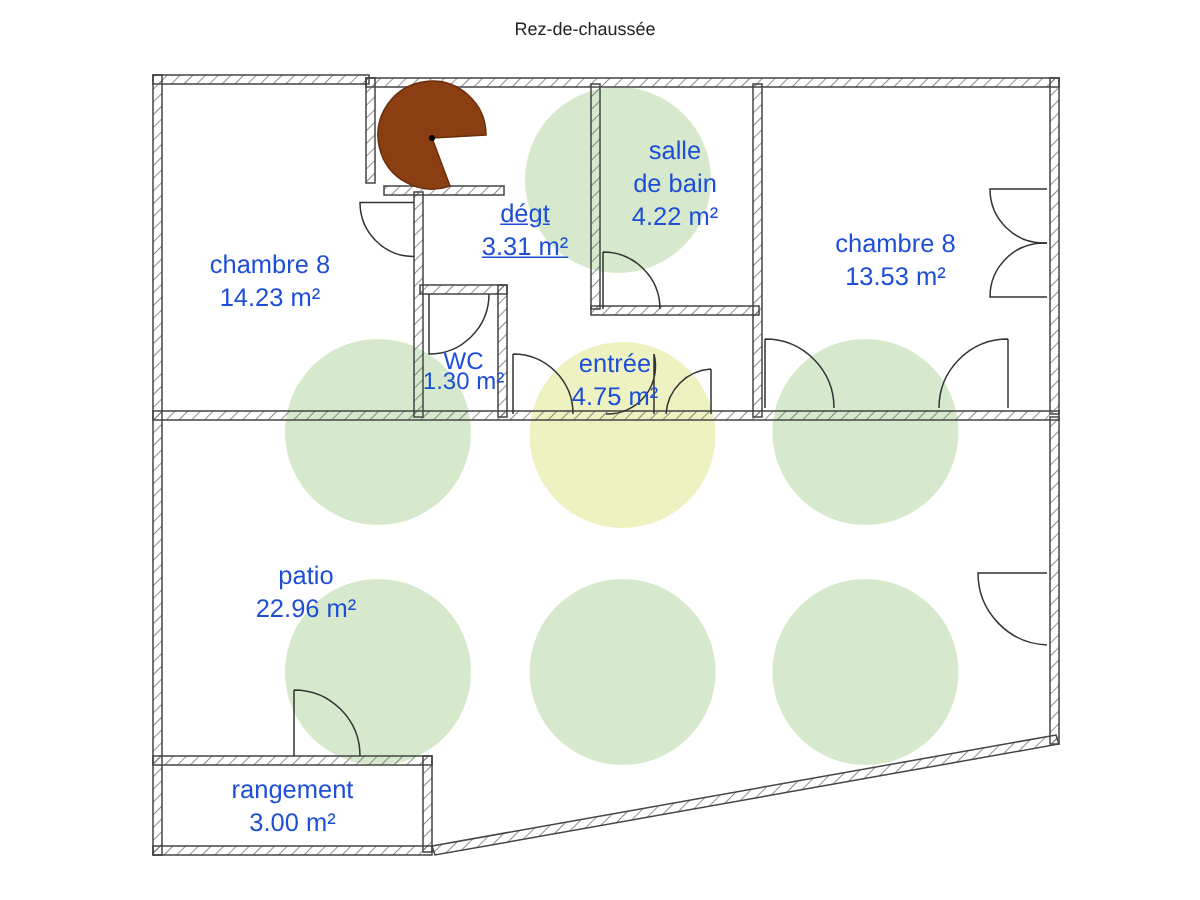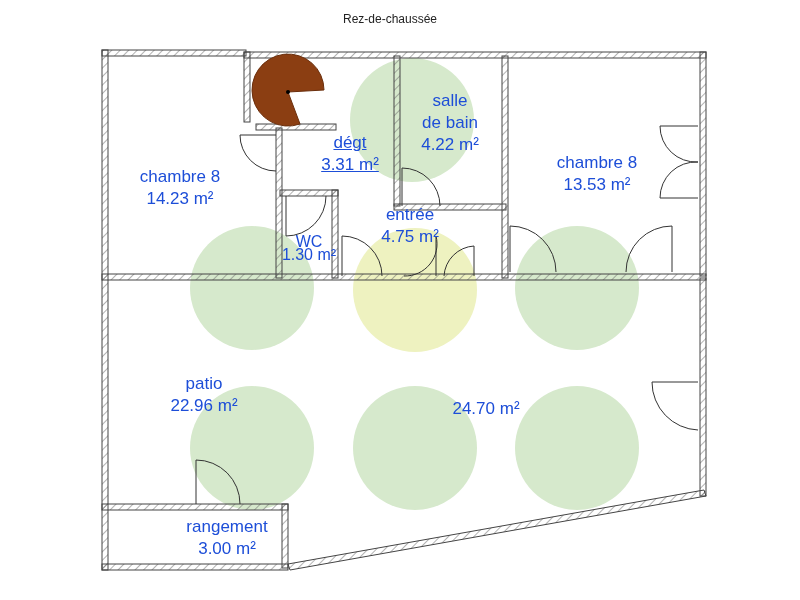--- a/index.html
+++ b/index.html
@@ -95,27 +95,26 @@
   <div>4.22 m²</div>
 </div>
 <div class="lbl" style="left:597px;top:152px;">
   <div>chambre 8</div>
   <div>13.53 m²</div>
 </div>
 <div class="lbl small" style="left:309px;top:235px;">
   <div>WC</div>
   <div>1.30 m²</div>
 </div>
-<div class="lbl" style="left:410px;top:204px;">
+<div class="lbl" style="left:410px;top:232px;">
   <div>entrée</div>
   <div>4.75 m²</div>
 </div>
 <div class="lbl" style="left:192px;top:373px;margin-left:12px;">
   <div>patio</div>
   <div>22.96 m²</div>
 </div>
 <div class="lbl" style="left:486px;top:398px;">
-  <div>24.70 m²</div>
 </div>
-<div class="lbl" style="left:195px;top:516px;margin-left:32px;">
+<div class="lbl" style="left:195px;top:516px;">
   <div>rangement</div>
   <div>3.00 m²</div>
 </div>
 
 </body></html>

